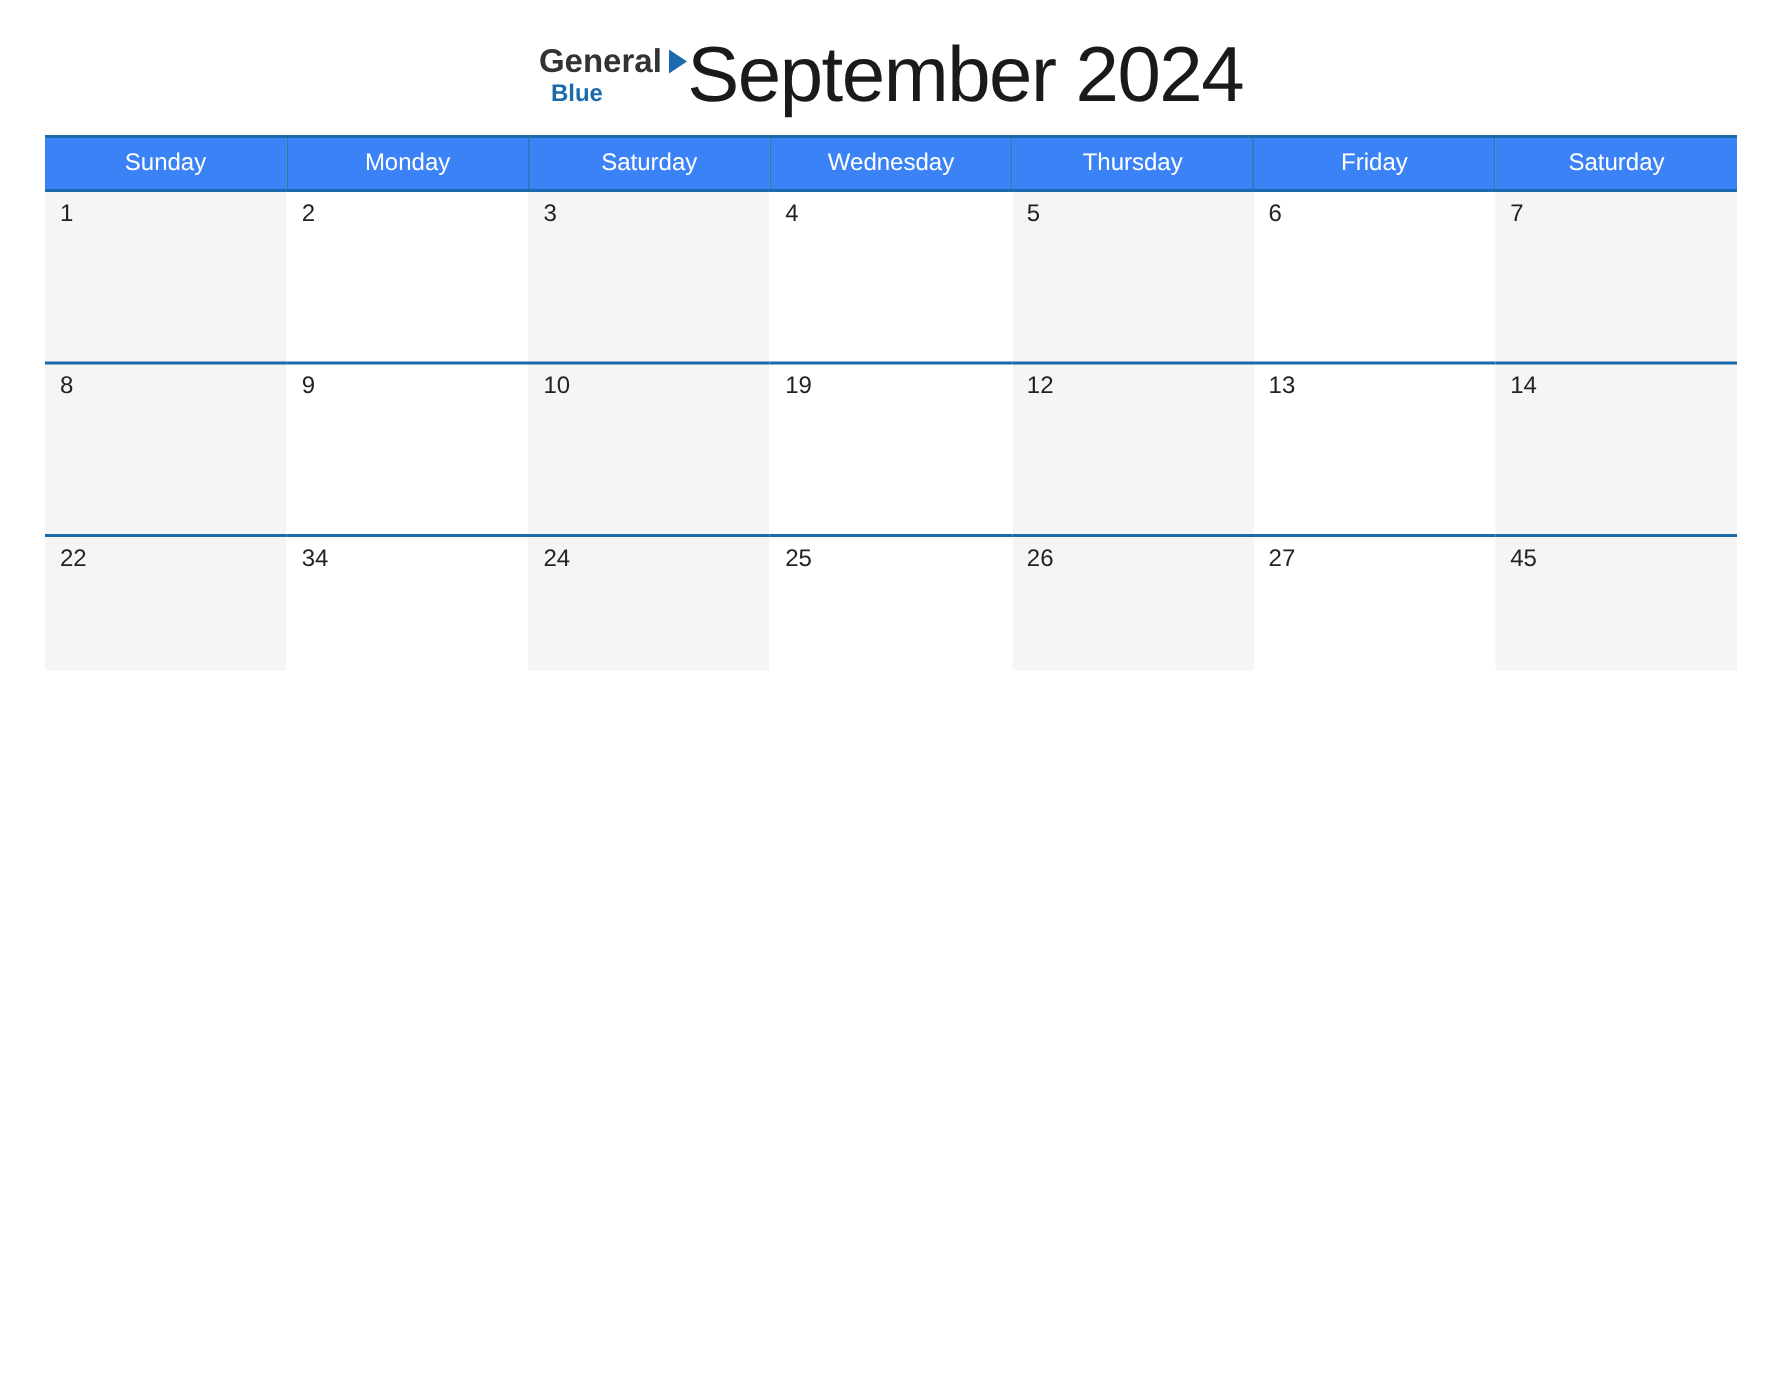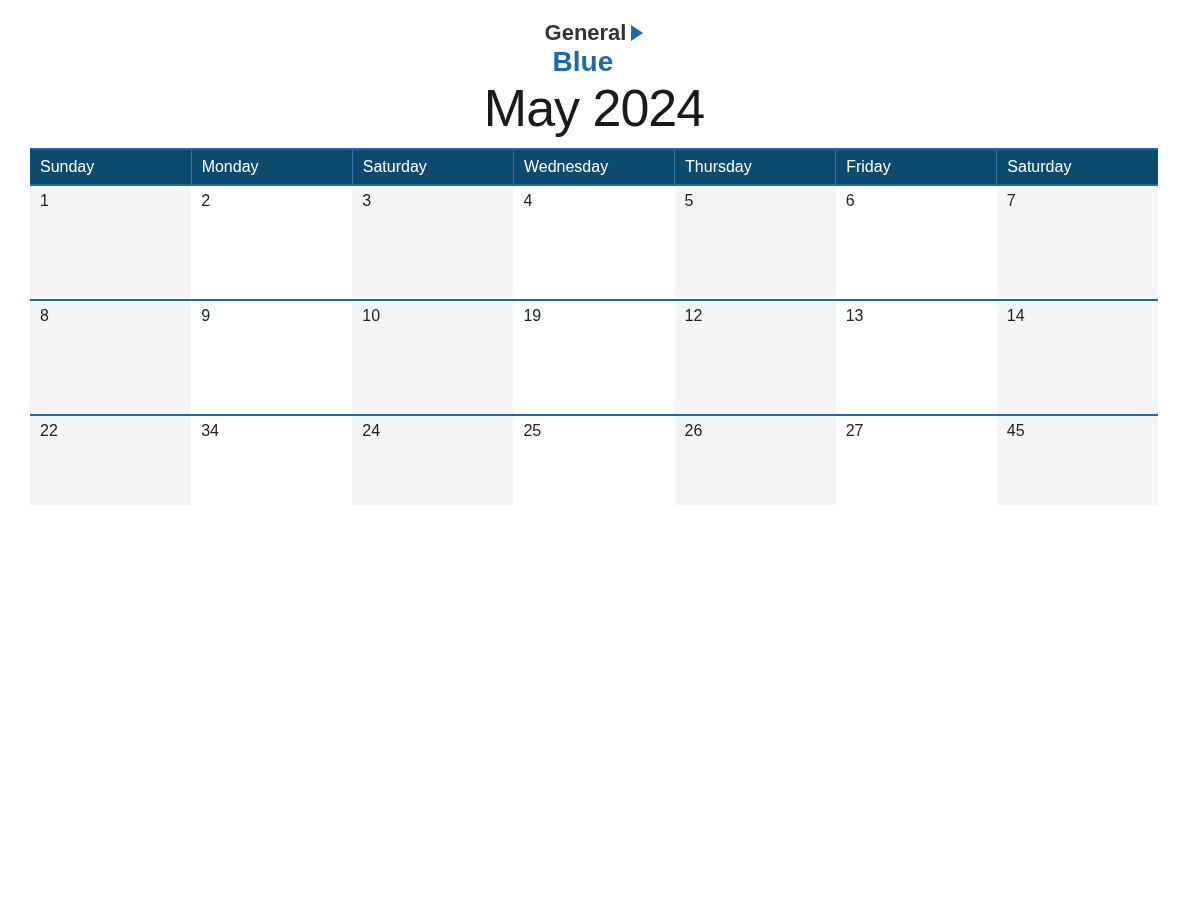--- a/index.html
+++ b/index.html
@@ -11,24 +11,23 @@
     body {
       background: #ffffff;
       font-family: Arial, sans-serif;
       width: 1188px;
       min-height: 918px;
       padding: 20px 30px;
     }
 
     .header-section {
       display: flex;
-      justify-content: space-between;
+      justify-content: center;
       align-items: center;
       margin-bottom: 10px;
-      flex-direction: column;
     }
 
     .logo-container {
       display: flex;
       flex-direction: column;
       align-items: flex-start;
     }
 
     .logo-text {
       display: flex;
@@ -46,44 +45,44 @@
       width: 0;
       height: 0;
       border-left: 12px solid #1a6aad;
       border-top: 8px solid transparent;
       border-bottom: 8px solid transparent;
       display: inline-block;
       margin-left: 3px;
     }
 
     .logo-blue {
-      font-size: 28px;
+      font-size: 16px;
       font-weight: bold;
       color: #1a6aad;
       margin-left: 4px;
     }
 
     .month-title {
       font-size: 52px;
       font-weight: normal;
       color: #1a1a1a;
       letter-spacing: -1px;
     }
 
     .calendar-table {
       width: 100%;
       border-collapse: collapse;
       border-top: 2px solid #1a6aad;
     }
 
     .calendar-table thead tr th {
-      background-color: #0c4a6e;
+      background-color: #3b82f6;
       color: #ffffff;
       padding: 8px 10px;
-      text-align: left;
+      text-align: center;
       font-size: 16px;
       font-weight: normal;
       border-right: 1px solid #2e75b6;
       width: calc(100% / 7);
     }
 
     .calendar-table thead tr th:last-child {
       border-right: none;
     }
 
@@ -122,21 +121,21 @@
   <div class="logo-container">
     <div class="logo-text">
       <span class="logo-general">General</span>
       <span class="logo-triangle"></span>
     </div>
     <div style="margin-left: 4px;">
       <span class="logo-blue">Blue</span>
     </div>
   </div>
 
-  <div class="month-title">May 2024</div>
+  <div class="month-title">September 2024</div>
 </div>
 
 <table class="calendar-table">
   <thead>
     <tr>
       <th>Sunday</th>
       <th>Monday</th>
       <th>Saturday</th>
       <th>Wednesday</th>
       <th>Thursday</th>

